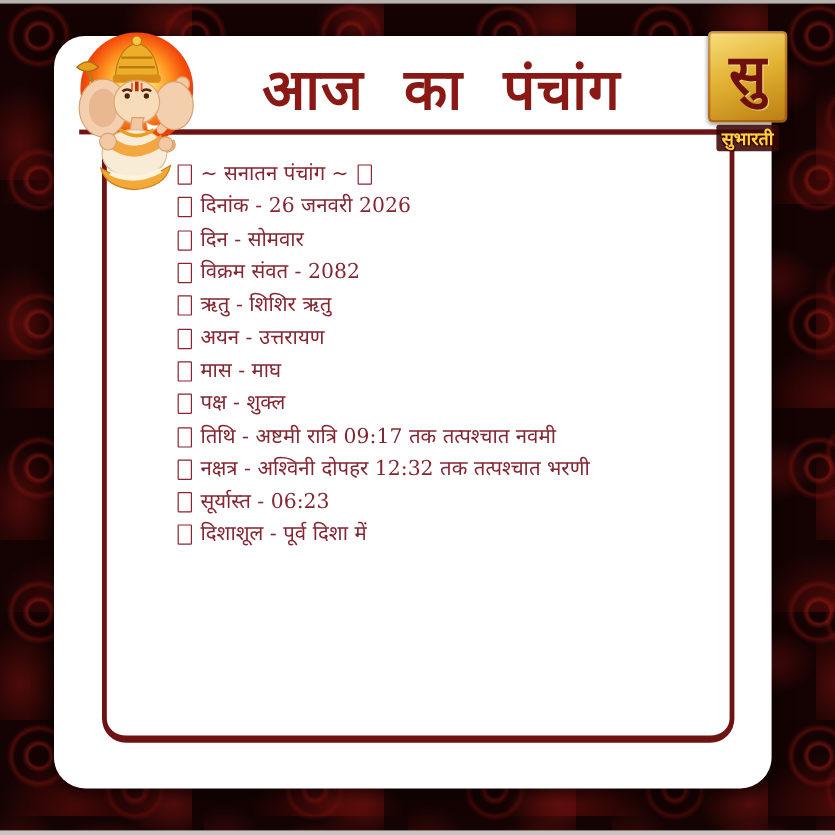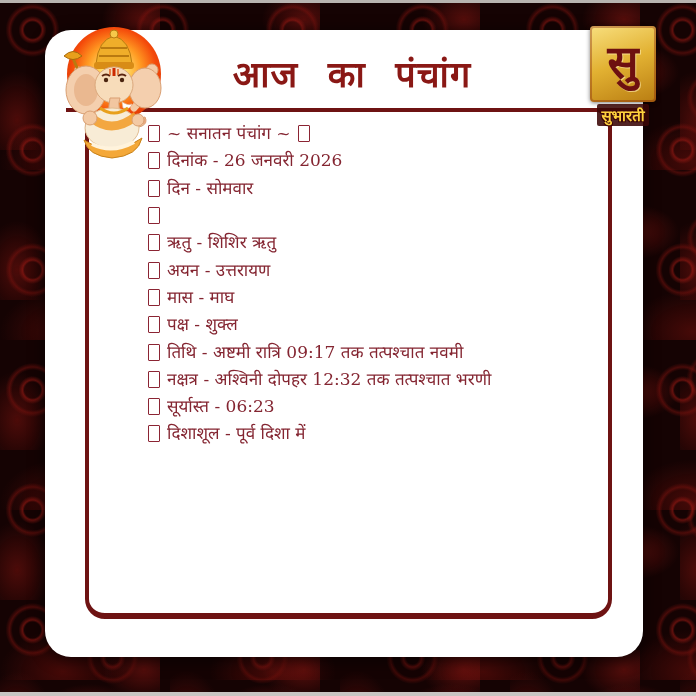--- a/index.html
+++ b/index.html
@@ -27,38 +27,38 @@
   
   .card{
     position:absolute;left:45px;top:30px;width:598px;height:627px;
     background:#ffffff;border-radius:26px;
     box-shadow:0 3px 16px rgba(0,0,0,.6);
     z-index:1;
   }
 
   
   .title{
-    position:absolute;left:142px;top:42px;width:420px;height:62px;
+    position:absolute;left:158px;top:42px;width:420px;height:62px;
     display:flex;align-items:center;justify-content:center;
-    font-size:36px;font-weight:bold;color:#8a1815;
+    font-size:47px;font-weight:bold;color:#8a1815;
     word-spacing:16px;letter-spacing:1px;white-space:nowrap;
     z-index:3;
   }
 
   
   .header-rule{position:absolute;left:66px;top:108px;width:578px;height:4px;background:#6e1313;z-index:2;}
   .inner-box{
     position:absolute;left:85px;top:108px;width:527px;height:511px;
     border:4px solid #6e1313;border-bottom-width:6px;
     border-radius:6px 16px 20px 20px;
     box-sizing:border-box;z-index:2;background:transparent;
   }
 
   
-  .list{position:absolute;left:148px;top:120px;width:440px;z-index:4;}
+  .list{position:absolute;left:148px;top:132px;width:440px;z-index:4;}
   .row{
     display:flex;align-items:center;height:27.3px;
     font-family:"DejaVu Serif","DejaVu Sans",serif;
     font-size:17px;color:#842531;white-space:nowrap;
   }
   .tofu{
     display:inline-block;width:10px;height:15px;
     border:1.6px solid #8b2433;border-radius:1px;
     margin-right:7px;flex:0 0 auto;
   }
@@ -172,20 +172,21 @@
     <div class="row">
       <span class="tofu"></span>
       <span class="row-text">दिनांक - 26 जनवरी 2026</span>
     </div>
     <div class="row">
       <span class="tofu"></span>
       <span class="row-text">दिन - सोमवार</span>
     </div>
     <div class="row">
       <span class="tofu"></span>
+      <span class="row-text">विक्रम संवत - 2082</span>
     </div>
     <div class="row">
       <span class="tofu"></span>
       <span class="row-text">ऋतु - शिशिर ऋतु</span>
     </div>
     <div class="row">
       <span class="tofu"></span>
       <span class="row-text">अयन - उत्तरायण</span>
     </div>
     <div class="row">

